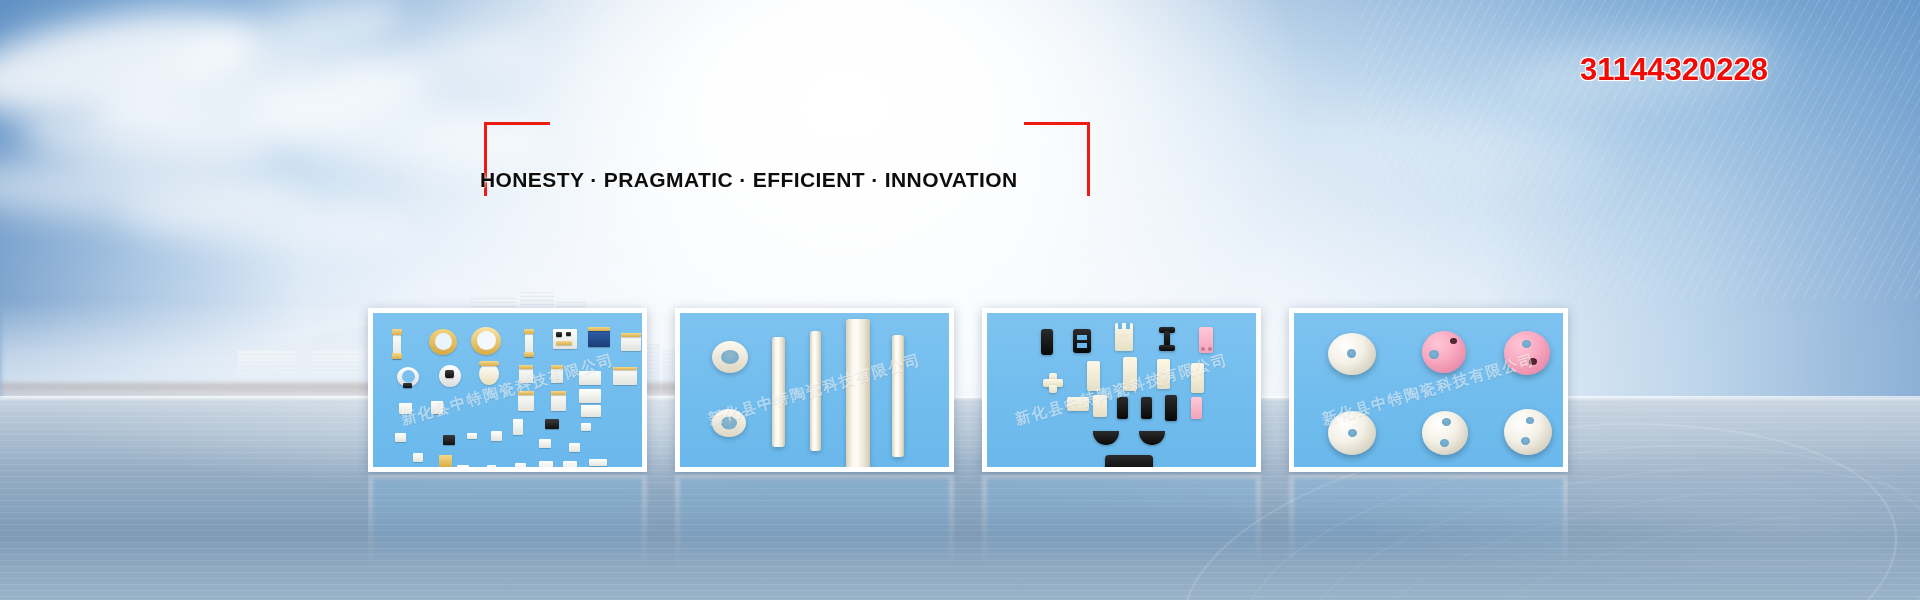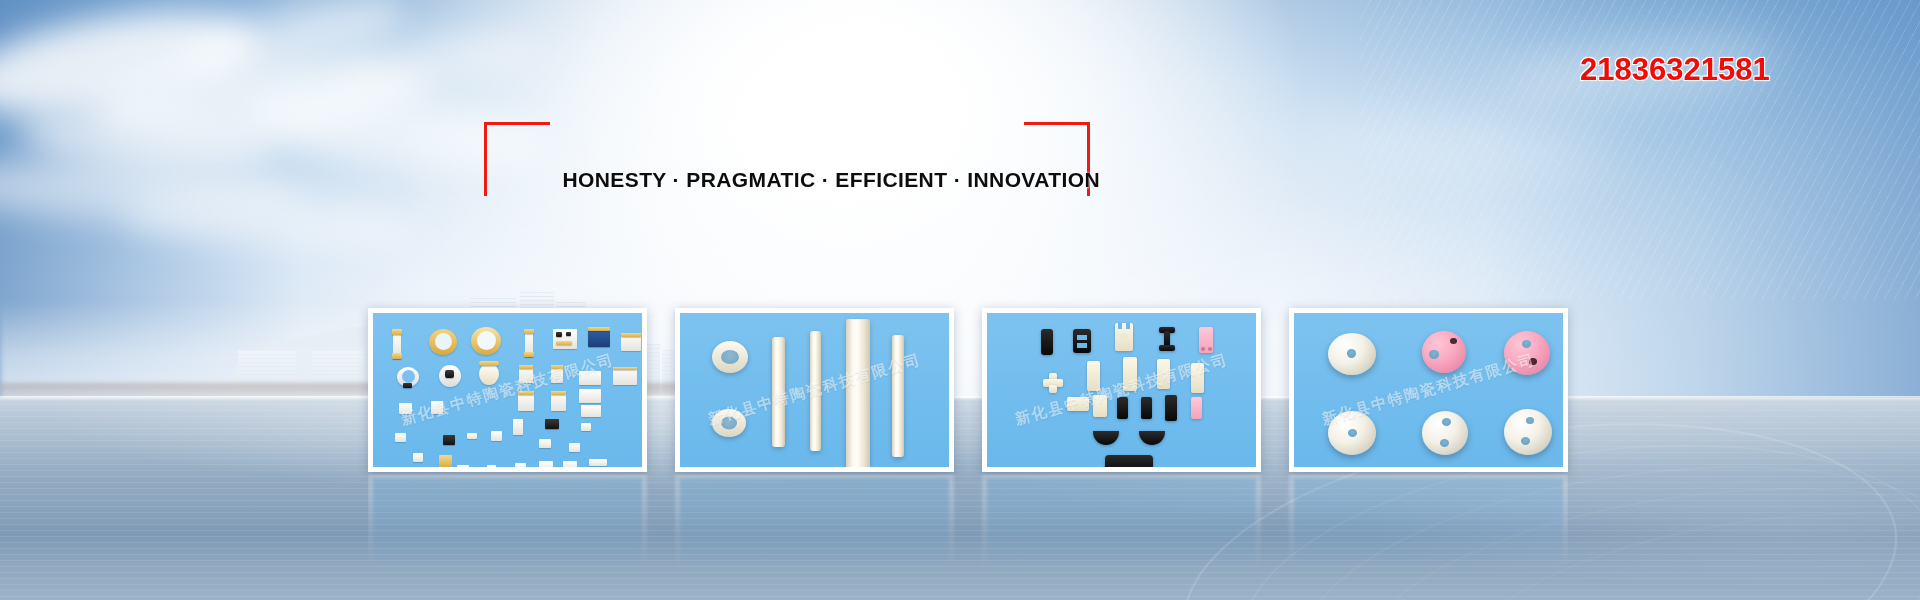--- a/index.html
+++ b/index.html
@@ -154,21 +154,21 @@
     font-family:"DejaVu Sans","Liberation Sans",sans-serif;
     font-size:40px; font-weight:700; letter-spacing:3px;
     color:#e8170f; line-height:54px; white-space:nowrap;
     text-shadow:
        0 0 3px #fff, 0 0 3px #fff, 0 0 5px #fff,
        1px 1px 0 #fff, -1px 1px 0 #fff, 1px -1px 0 #fff, -1px -1px 0 #fff,
        2px 2px 4px rgba(255,255,255,.9);
   }
   .slogan-en{
     position:absolute; left:480px; top:68px; width:620px;
-    text-align:right;
+    text-align:left;
     font-size:21px; font-weight:700; letter-spacing:.4px;
     color:#0d0d0d; white-space:nowrap;
     text-shadow:0 0 3px rgba(255,255,255,.95), 0 1px 2px rgba(255,255,255,.9);
   }
 
   
   .right-block{
     position:absolute; right:80px; top:48px; width:260px; text-align:left;
   }
   .rb-title{
@@ -329,21 +329,21 @@
       <div class="tire t5"></div>
   </div>
 
   <div class="slogan-wrap nosel">
     <div class="bracket br-left"></div>
     <div class="bracket br-right"></div>
     <div class="slogan-en">HONESTY · PRAGMATIC · EFFICIENT · INNOVATION</div>
   </div>
 
   <div class="right-block nosel">
-    <div class="rb-phone">21836321581</div>
+    <div class="rb-phone">31144320228</div>
   </div>
 
   <div class="panels">
 
     <div class="panel">
       <div class="panel-img">
         <div class="part rect chip-w" style="left:20px;top:16px;width:8px;height:30px;"></div>
         <div class="part rect chip-g" style="left:19px;top:16px;width:10px;height:6px;"></div>
         <div class="part rect chip-g" style="left:19px;top:40px;width:10px;height:6px;"></div>
 

